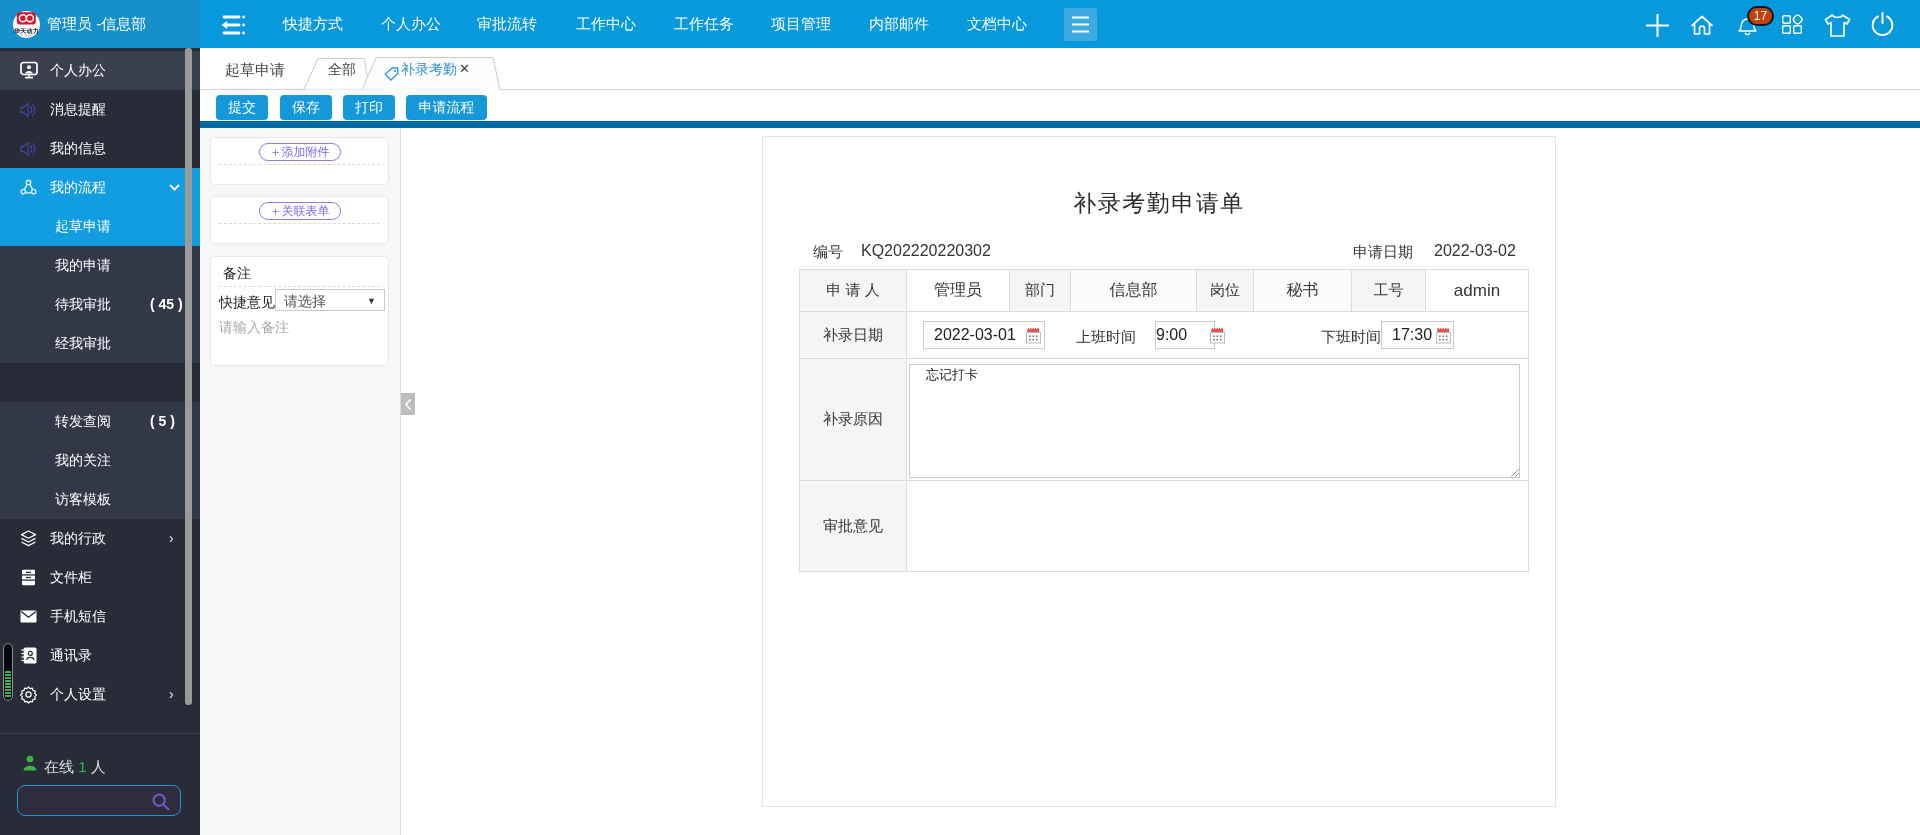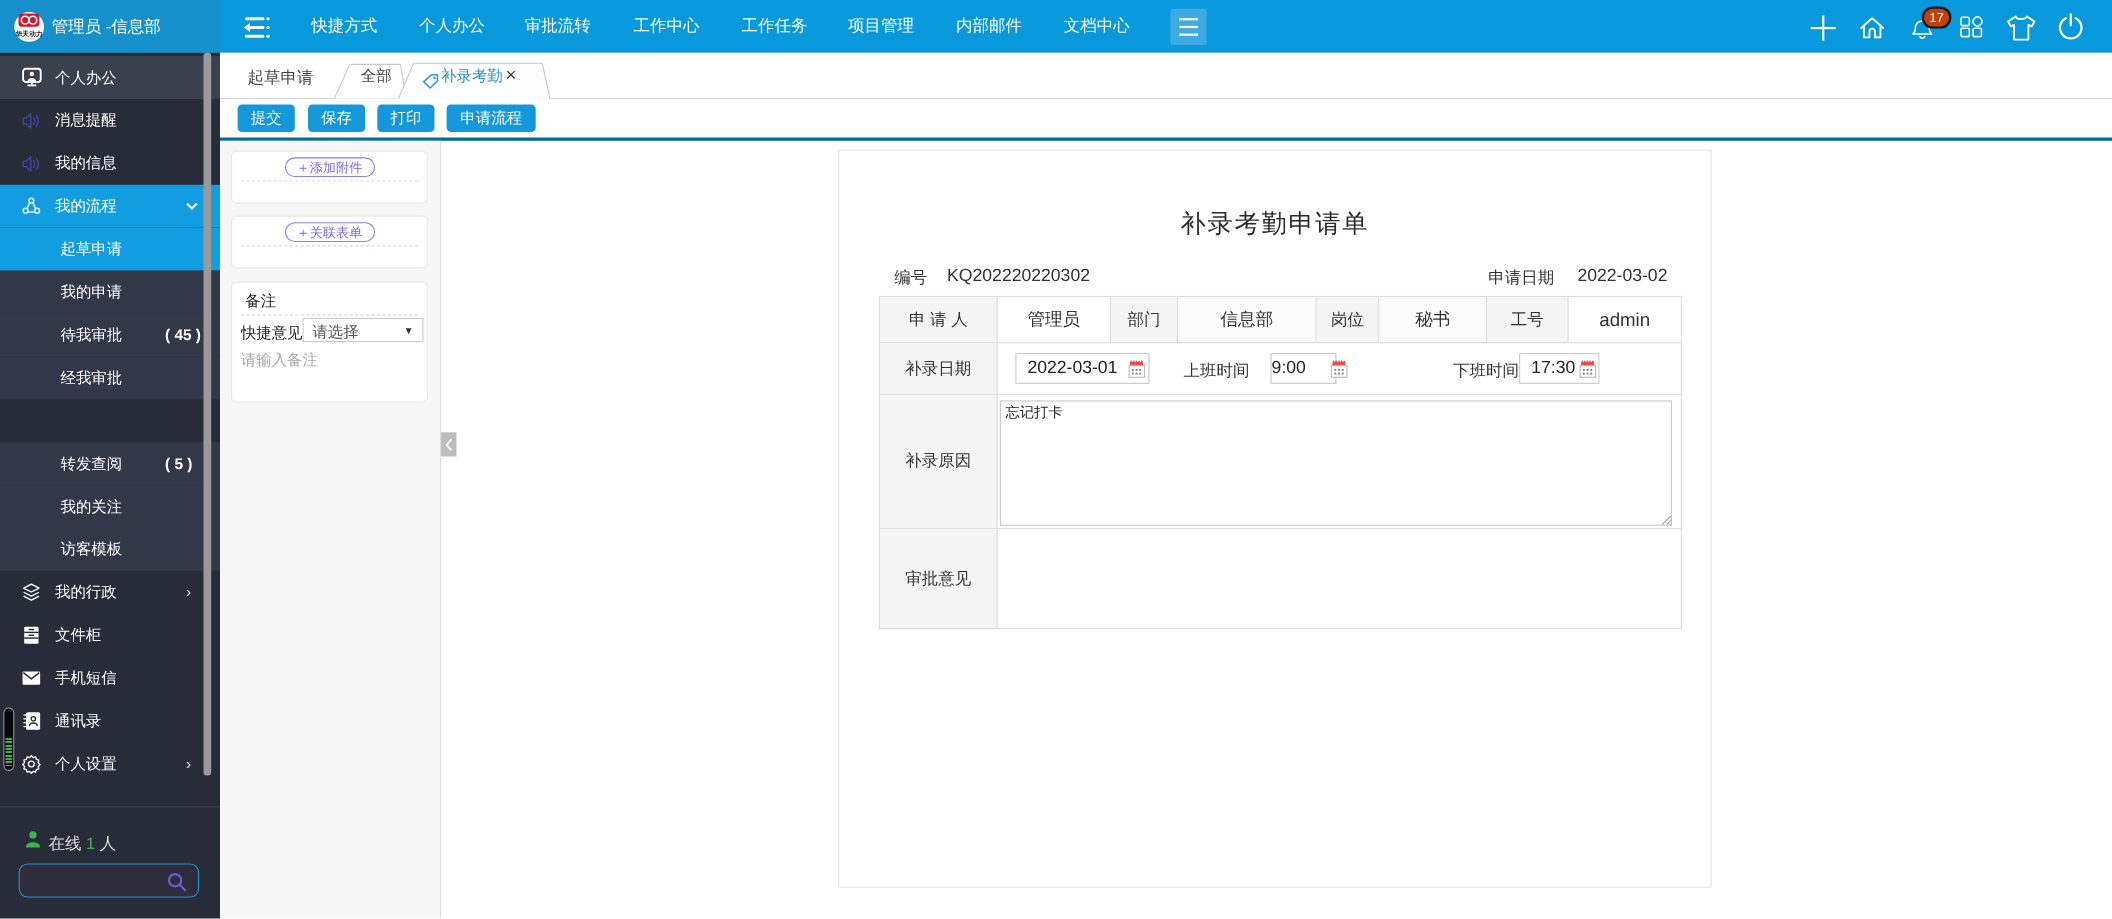--- a/index.html
+++ b/index.html
@@ -28,21 +28,21 @@
 #online { position:absolute; left:44px; top:710px; color:#dfdfdf; font-size:15px; }
 #searchbox { position:absolute; left:17px; top:737px; width:164px; height:31px; border:1px solid #2496cf; border-radius:8px; background:#2f2d3c; }
 
 #tabbar { position:absolute; left:200px; top:48px; width:1720px; height:42px; background:#fff; }
 .tabline { position:absolute; bottom:0px; height:1px; background:#d8d8d8; }
 #crumb { position:absolute; left:25px; top:13px; font-size:15px; color:#464646; }
 #tab1txt { position:absolute; left:128px; top:13px; font-size:14px; color:#444; }
 #tab2txt { position:absolute; left:201px; top:13px; font-size:14px; color:#2e8fd0; }
 #tabx { position:absolute; left:259px; top:13px; font-size:13px; color:#3c3c3c; }
 
-#toolbar { position:absolute; left:200px; top:90px; width:1720px; height:38px; background:#fff; border-bottom:3px solid #0369a1;text-decoration:underline; }
+#toolbar { position:absolute; left:200px; top:90px; width:1720px; height:38px; background:#fff; border-bottom:7px solid #0369a1;text-decoration:underline; }
 .btn { position:absolute; top:5px; height:25px; background:#1598d9; border-radius:4px; color:#fff; font-size:14px; text-align:center; line-height:25px; }
 
 #lpanel { position:absolute; left:200px; top:128px; width:201px; height:707px; background:#f7f7f7; border-right:1px solid #dcdcdc; }
 .pbox { position:absolute; left:10px; width:179px; background:#fff; border:1px solid #e8e8e8; border-radius:5px; }
 .pbtn { position:absolute; left:50%; transform:translateX(-50%); top:5px; height:18px; line-height:16px; padding:0 10px; border:1px solid #8f7fe8; border-radius:9px; color:#7b68ee; font-size:12px; white-space:nowrap; }
 .dash { position:absolute; left:8px; right:8px; border-top:1px dashed #d9d9d9; }
 #collapser { position:absolute; left:401px; top:393px; width:14px; height:22px; background:#bdbdbd; }
 
 #formbox { position:absolute; left:762px; top:136px; width:794px; height:671px; background:#fff; border:1px solid #e3e3e3; }
 #ftitle { position:absolute; left:0; top:51px; width:100%; text-align:center; font-size:23px; color:#2b2b2b; letter-spacing:1.5px; }
@@ -359,21 +359,21 @@
         <rect x="7.4" y="9.4" width="1.7" height="1.7"></rect>
         <rect x="10.8" y="9.4" width="1.7" height="1.7"></rect>
       <rect x="4" y="12.8" width="1.7" height="1.7"></rect>
         <rect x="7.4" y="12.8" width="1.7" height="1.7"></rect>
         <rect x="10.8" y="12.8" width="1.7" height="1.7"></rect>
     </g>
   </svg>
 
   <div class="cell lbl" style="left:36px;top:222px;width:108px;height:122px;border-left:1px solid #dcdcdc">补录原因</div>
   <div class="cell" style="left:144px;top:222px;width:622px;height:122px"></div>
-  <div class="inp" style="left:146px;top:227px;width:611px;height:114px;font-size:13px;padding:2px 4px;line-height:16px">忘记打卡</div>
+  <div class="inp" style="left:146px;top:227px;width:611px;height:114px;font-size:13px;padding:2px 16px;line-height:16px">忘记打卡</div>
   <svg style="left:748px;top:332px" width="8" height="8" viewBox="0 0 8 8">
     <g stroke="#999" stroke-width="1">
         <line x1="0" y1="8" x2="8" y2="0"></line>
         <line x1="4" y1="8" x2="8" y2="4"></line>
       </g>
   </svg>
 
   <div class="cell lbl" style="left:36px;top:344px;width:108px;height:91px;border-left:1px solid #dcdcdc">审批意见</div>
   <div class="cell" style="left:144px;top:344px;width:622px;height:91px"></div>
 </div>

